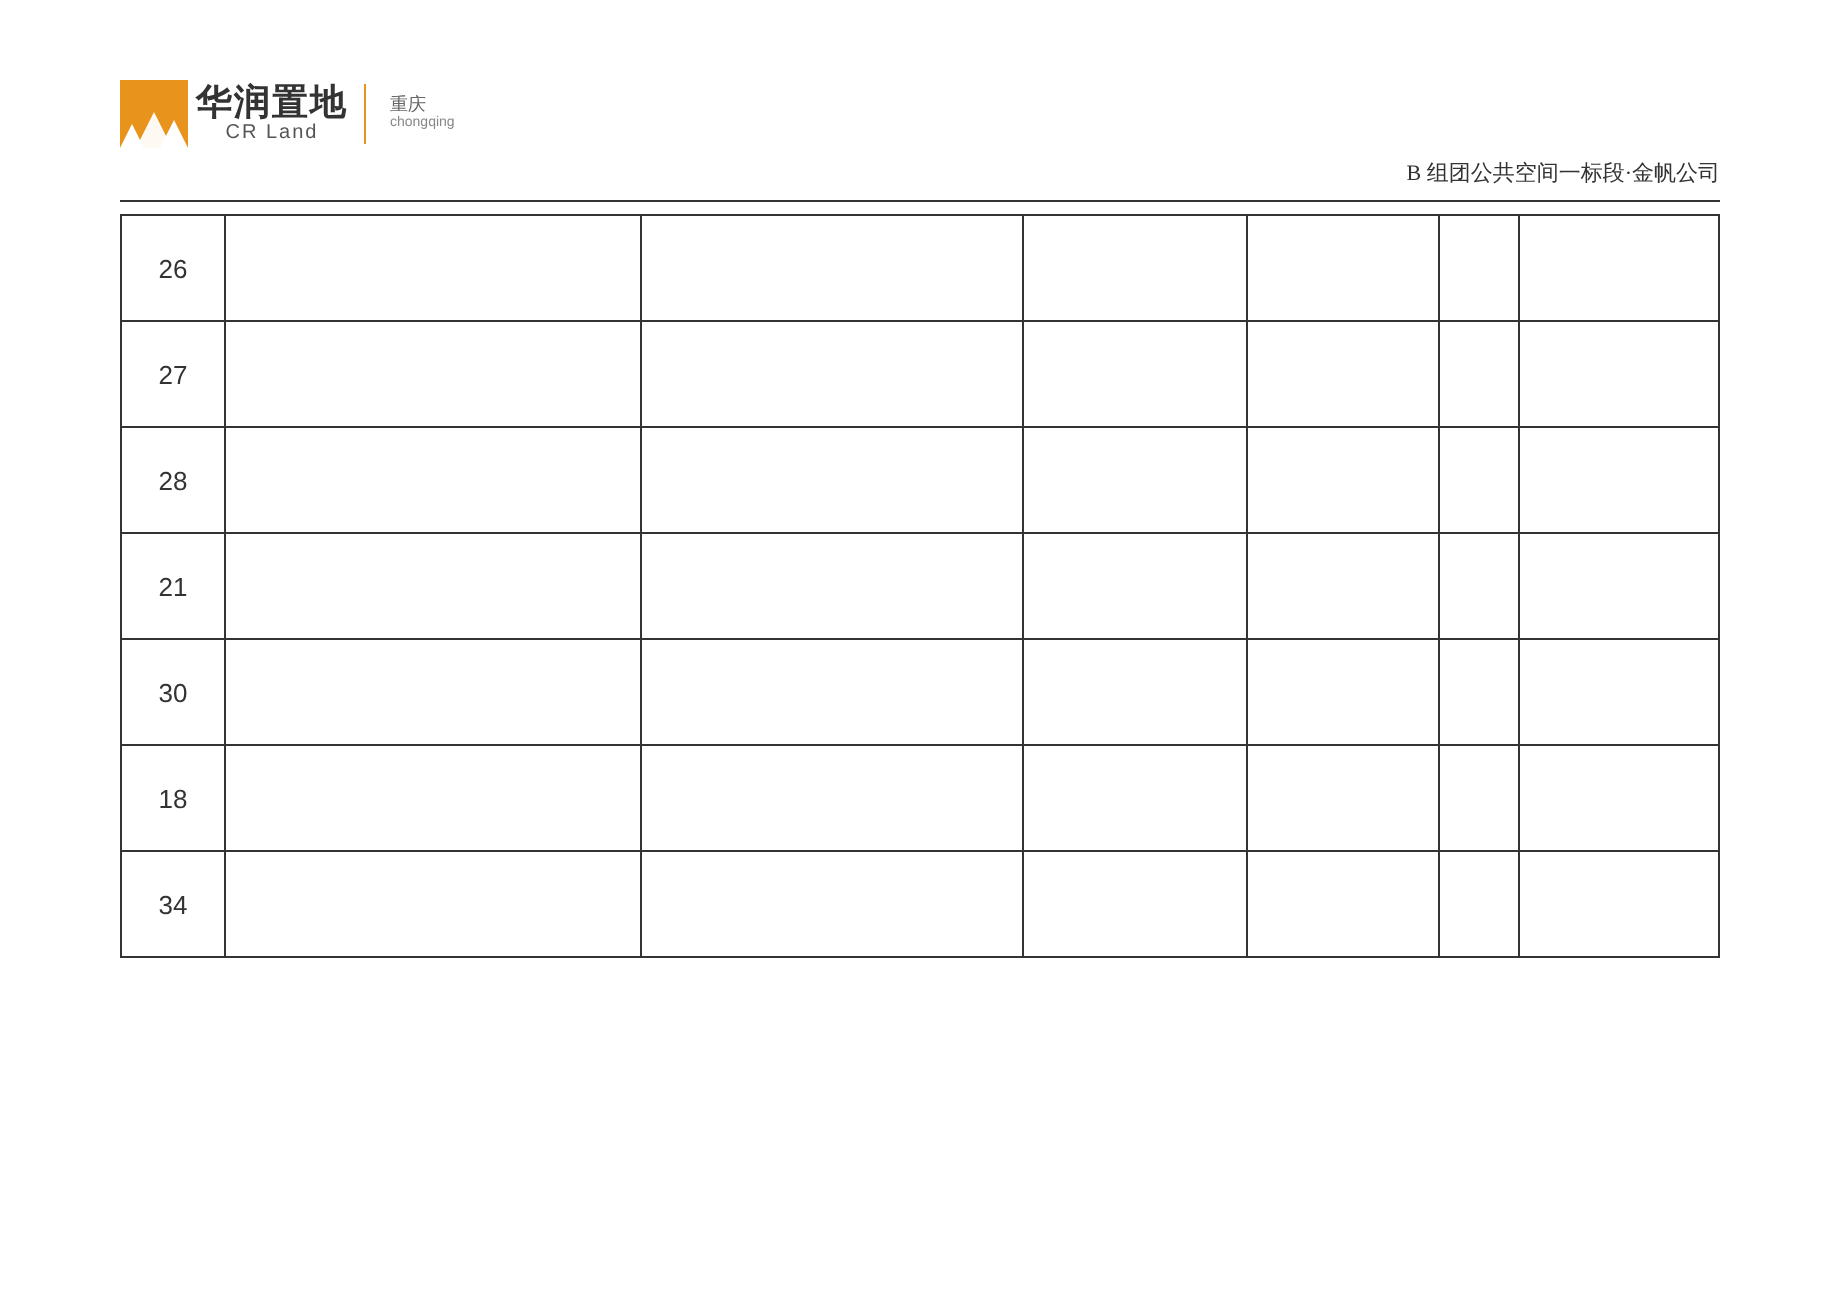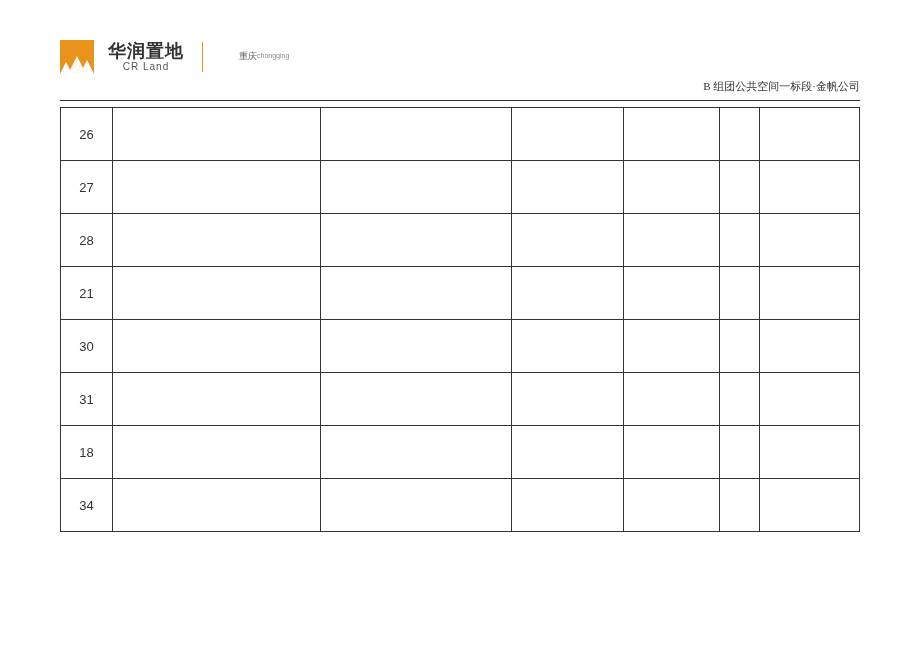--- a/index.html
+++ b/index.html
@@ -15,21 +15,21 @@
       position: relative;
     }
     .header {
       position: relative;
       padding: 40px 60px 10px 60px;
       height: 100px;
     }
     .logo-block {
       display: flex;
       align-items: center;
-      gap: 14px;
+      gap: 4px;
     }
     .logo-icon {
       width: 34px;
       height: 34px;
       background: #e8941c;
       position: relative;
       overflow: hidden;
     }
     .logo-icon svg {
       position: absolute;
@@ -50,23 +50,23 @@
       line-height: 1.1;
       text-align: center;
     }
     .logo-divider {
       width: 1px;
       height: 30px;
       background: #e8941c;
       margin-left: 4px;
     }
     .logo-region {
-      margin-left: 22px;
+      margin-left: 8px;
       display: flex;
-      flex-direction: row;
+      flex-direction: column;
       justify-content: center;
       line-height: 1.1;
     }
     .logo-region-cn {
       font-size: 9px;
       color: #666;
     }
     .logo-region-en {
       font-size: 7px;
       color: #888;
@@ -180,29 +180,20 @@
         <tr>
           <td class="col-num">30</td>
           <td class="col-2"></td>
           <td class="col-3"></td>
           <td class="col-4"></td>
           <td class="col-5"></td>
           <td class="col-6"></td>
           <td class="col-7"></td>
         </tr>
         <tr>
-          <td class="col-num">31</td>
-          <td class="col-2"></td>
-          <td class="col-3"></td>
-          <td class="col-4"></td>
-          <td class="col-5"></td>
-          <td class="col-6"></td>
-          <td class="col-7"></td>
-        </tr>
-        <tr>
           <td class="col-num">18</td>
           <td class="col-2"></td>
           <td class="col-3"></td>
           <td class="col-4"></td>
           <td class="col-5"></td>
           <td class="col-6"></td>
           <td class="col-7"></td>
         </tr>
         <tr>
           <td class="col-num">34</td>

